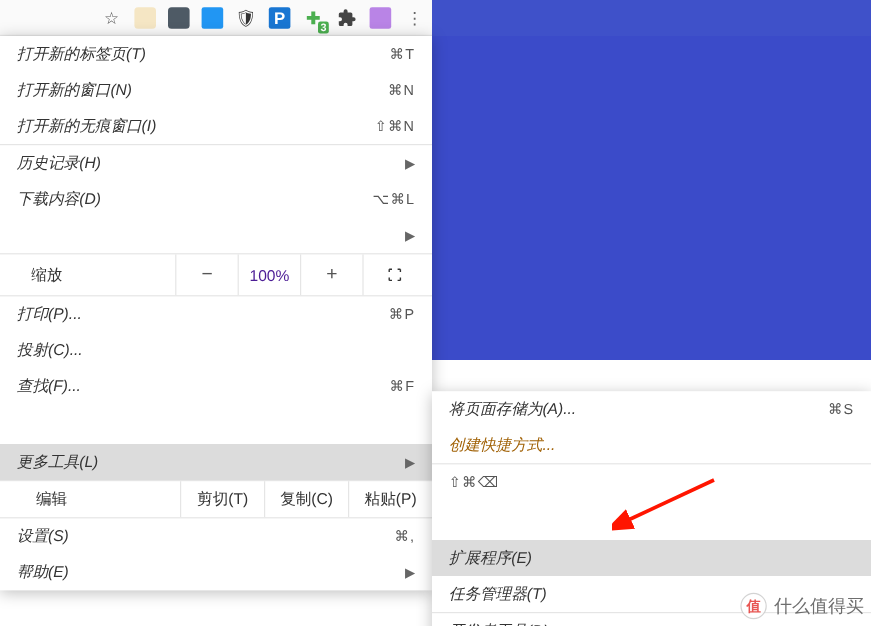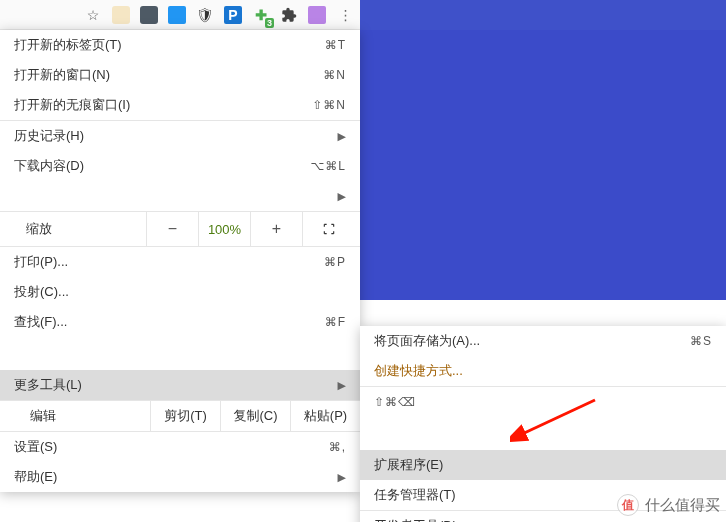--- a/index.html
+++ b/index.html
@@ -21,26 +21,26 @@
   .ext-blue { background:#2196f3; width:16px; height:16px; border-radius:2px; }
   .ext-gray { background:#4e5a65; width:16px; height:16px; border-radius:3px; }
   .ext-deer { background:#f5e6c4; width:16px; height:16px; border-radius:3px; }
   .puzzle { color:#444; }
   .dots { color:#666; letter-spacing:-1px; }
 
   
   .menu { position:absolute; left:0; top:30px; width:360px; background:#fff; box-shadow:0 2px 12px rgba(0,0,0,0.25); }
   .menu-item { display:flex; align-items:center; justify-content:space-between; height:30px; padding:0 14px; }
   .menu-item.highlight { background:#dcdcdc;margin-top:33px; }
-  .menu-item .label { flex:1; }
+  .menu-item .label { flex:1;font-style:italic; }
   .menu-item .shortcut { color:#555; font-size:12px; letter-spacing:1px; }
   .sep { height:1px; background:#e5e5e5; }
   .zoom-row { display:flex; align-items:center; height:34px; padding-left:26px; }
   .zoom-row .label { width:120px; }
-  .zoom-cell { width:52px; height:100%; display:flex; align-items:center; justify-content:center; border-left:1px solid #e5e5e5; color:#4d7c0f; }
+  .zoom-cell { width:52px; height:100%; display:flex; align-items:center; justify-content:center; border-left:1px solid #e5e5e5; color:#4c1d95; }
   .zoom-cell.btn { font-size:16px; color:#555; }
   .zoom-cell.full svg { width:14px; height:14px; }
   .edit-row { display:flex; align-items:center; height:30px; padding-left:30px; }
   .edit-row .label { width:120px; }
   .edit-cell { flex:1; height:100%; display:flex; align-items:center; justify-content:center; border-left:1px solid #e5e5e5; }
   .arrow-right { color:#666; font-size:11px; margin-left:auto; }
 
   
   .submenu { position:absolute; left:360px; top:326px; width:366px; background:#fff; box-shadow:0 2px 12px rgba(0,0,0,0.25); }
   .submenu .menu-item.disabled { color:#bbb; }

